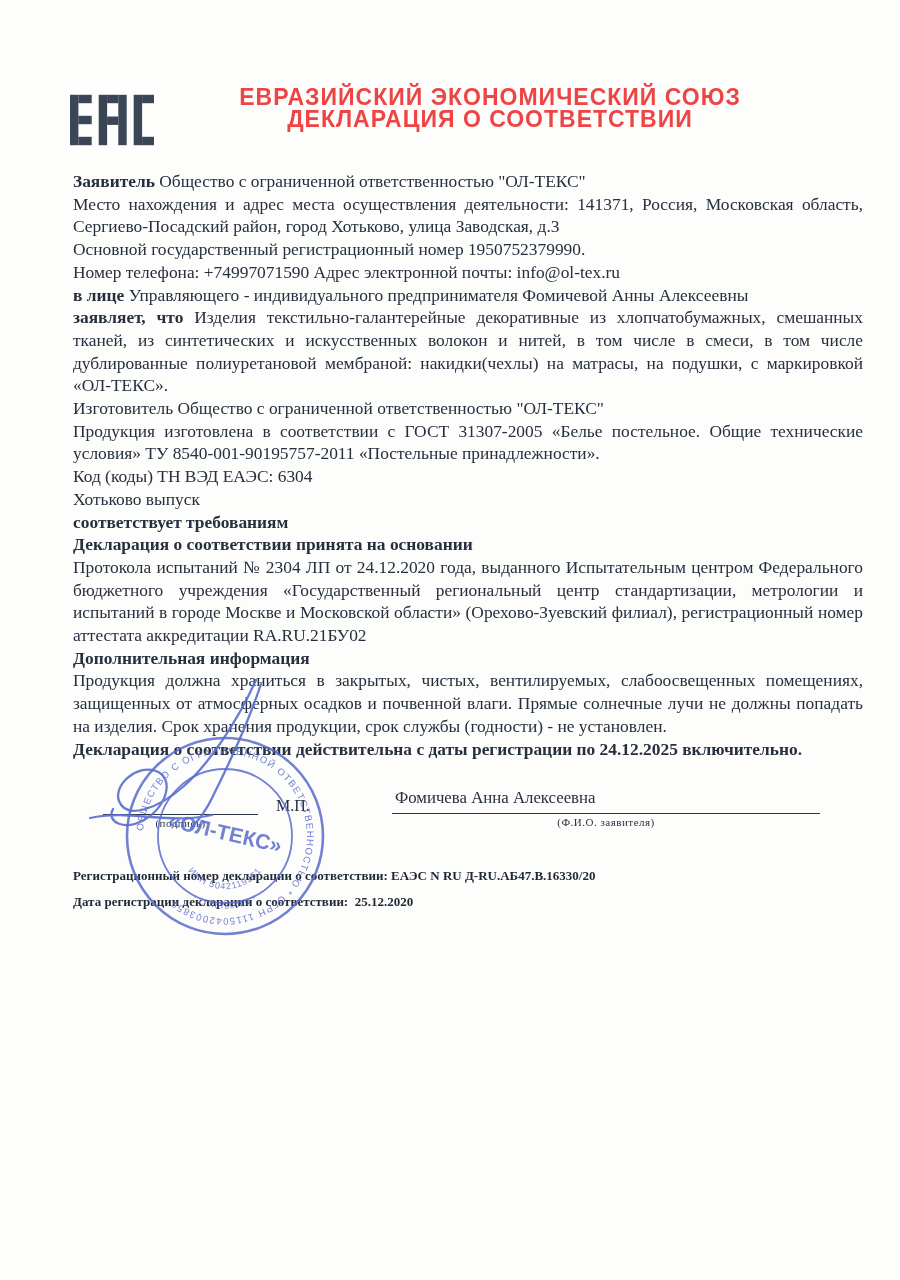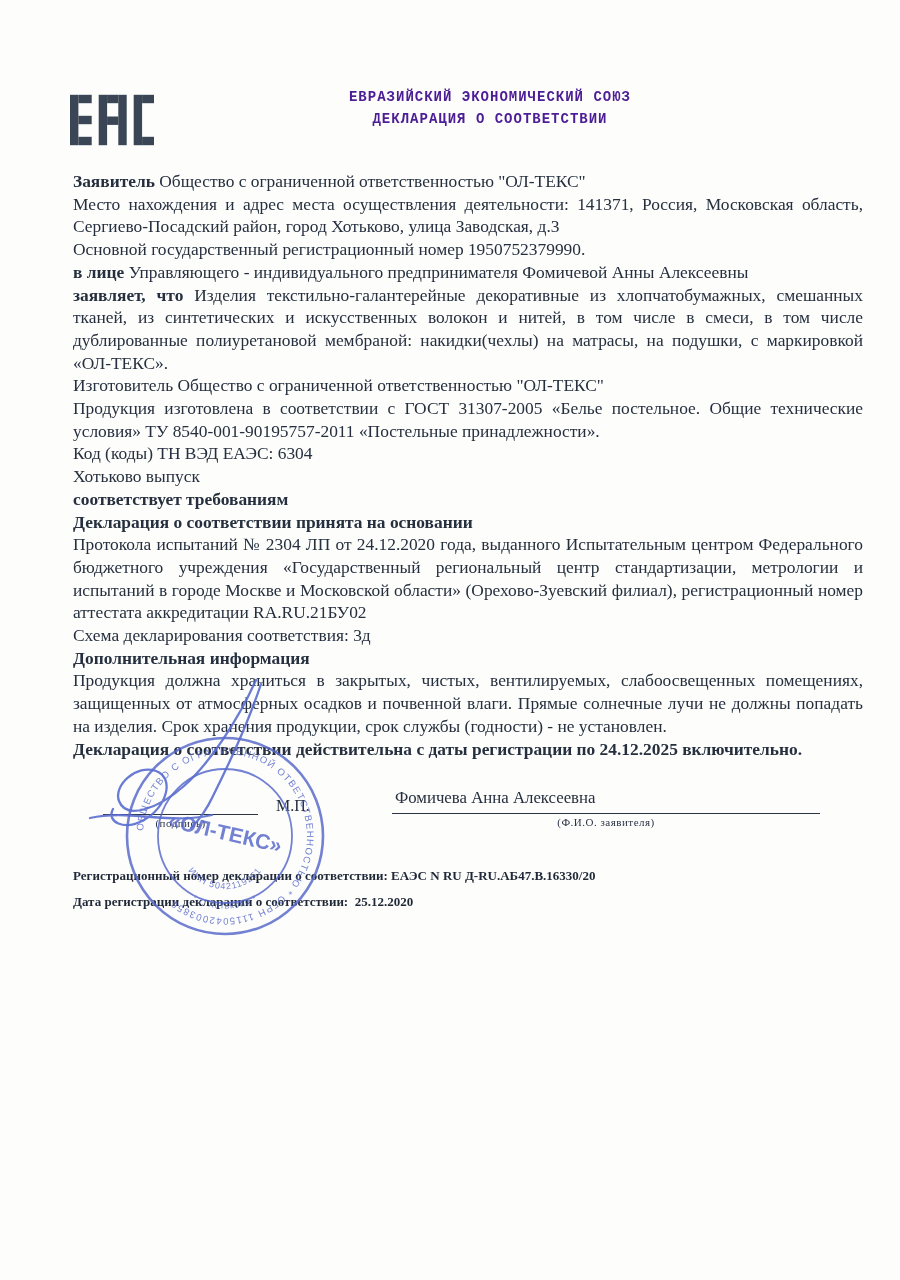--- a/index.html
+++ b/index.html
@@ -9,23 +9,23 @@
     background:#fdfdfc;
     overflow:hidden;
     font-family:"Liberation Serif", serif;
     color:#28334333;
   }
   
   .eac-logo{position:absolute;left:70px;top:84px;}
   .titles{
     position:absolute;left:120px;top:86px;width:740px;
     text-align:center;
-    font-family:Liberation Mono, monospace;
-    font-weight:bold;font-size:14px;line-height:22px;
-    letter-spacing:1px;color:#4c1d95;
+    font-family:Liberation Sans, sans-serif;
+    font-weight:bold;font-size:23px;line-height:22px;
+    letter-spacing:1px;color:#ef4444;
   }
   
   .content{
     position:absolute;left:73px;top:170px;width:790px;
     font-size:17.4px;line-height:22.7px;color:#252f3e;
     text-align:justify;
   }
   .content p{margin:0;font-family:Liberation Serif, serif;}
   .b{font-weight:bold;}
   
@@ -73,30 +73,30 @@
 
   <div class="titles">
     <div>ЕВРАЗИЙСКИЙ ЭКОНОМИЧЕСКИЙ СОЮЗ</div>
     <div>ДЕКЛАРАЦИЯ О СООТВЕТСТВИИ</div>
   </div>
 
   <div class="content">
     <p><span class="b">Заявитель</span> <span>Общество с ограниченной ответственностью "ОЛ-ТЕКС"</span></p>
     <p><span>Место нахождения и адрес места осуществления деятельности: 141371, Россия, Московская область, Сергиево-Посадский район, город Хотьково,  улица Заводская, д.3</span></p>
     <p><span>Основной государственный регистрационный номер 1950752379990.</span></p>
+    <p><span>Номер телефона: +74997071590 Адрес электронной почты: info@ol-tex.ru</span></p>
     <p><span class="b">в лице</span> <span>Управляющего - индивидуального  предпринимателя Фомичевой Анны Алексеевны</span></p>
     <p><span class="b">заявляет, что</span> <span>Изделия текстильно-галантерейные декоративные из хлопчатобумажных, смешанных тканей, из синтетических и искусственных волокон и нитей, в том числе в смеси, в том числе дублированные полиуретановой мембраной: накидки(чехлы) на матрасы, на подушки, с маркировкой «ОЛ-ТЕКС».</span></p>
     <p><span>Изготовитель Общество с ограниченной ответственностью "ОЛ-ТЕКС"</span></p>
     <p><span>Продукция изготовлена в соответствии с ГОСТ 31307-2005 «Белье постельное. Общие технические условия» ТУ 8540-001-90195757-2011 «Постельные принадлежности».</span></p>
     <p><span>Код (коды) ТН ВЭД ЕАЭС: 6304</span></p>
     <p><span>Хотьково выпуск</span></p>
     <p><span class="b">соответствует требованиям</span></p>
     <p><span class="b">Декларация о соответствии принята на основании</span></p>
     <p><span>Протокола испытаний № 2304 ЛП от 24.12.2020 года, выданного Испытательным центром Федерального бюджетного учреждения «Государственный региональный центр стандартизации, метрологии и испытаний в городе Москве и Московской области» (Орехово-Зуевский филиал), регистрационный номер аттестата аккредитации RA.RU.21БУ02</span></p>
-    <p><span>Схема декларирования соответствия: 3д</span></p>
     <p><span class="b">Дополнительная информация</span></p>
     <p><span>Продукция должна храниться в закрытых, чистых, вентилируемых, слабоосвещенных помещениях, защищенных от атмосферных осадков и почвенной влаги. Прямые солнечные лучи не должны попадать на изделия. Срок хранения продукции, срок службы (годности) - не установлен.</span></p>
     <p><span class="b">Декларация о соответствии действительна с даты регистрации по 24.12.2025 включительно.</span></p>
   </div>
 
   <div class="sig-line" style="left:103px;top:814px;width:155px;"></div>
   <div class="sig-caption" style="left:103px;top:817px;width:155px;">(подпись)</div>
   <div class="mp">М.П.</div>
 
   <div class="fio-name">Фомичева Анна Алексеевна</div>

